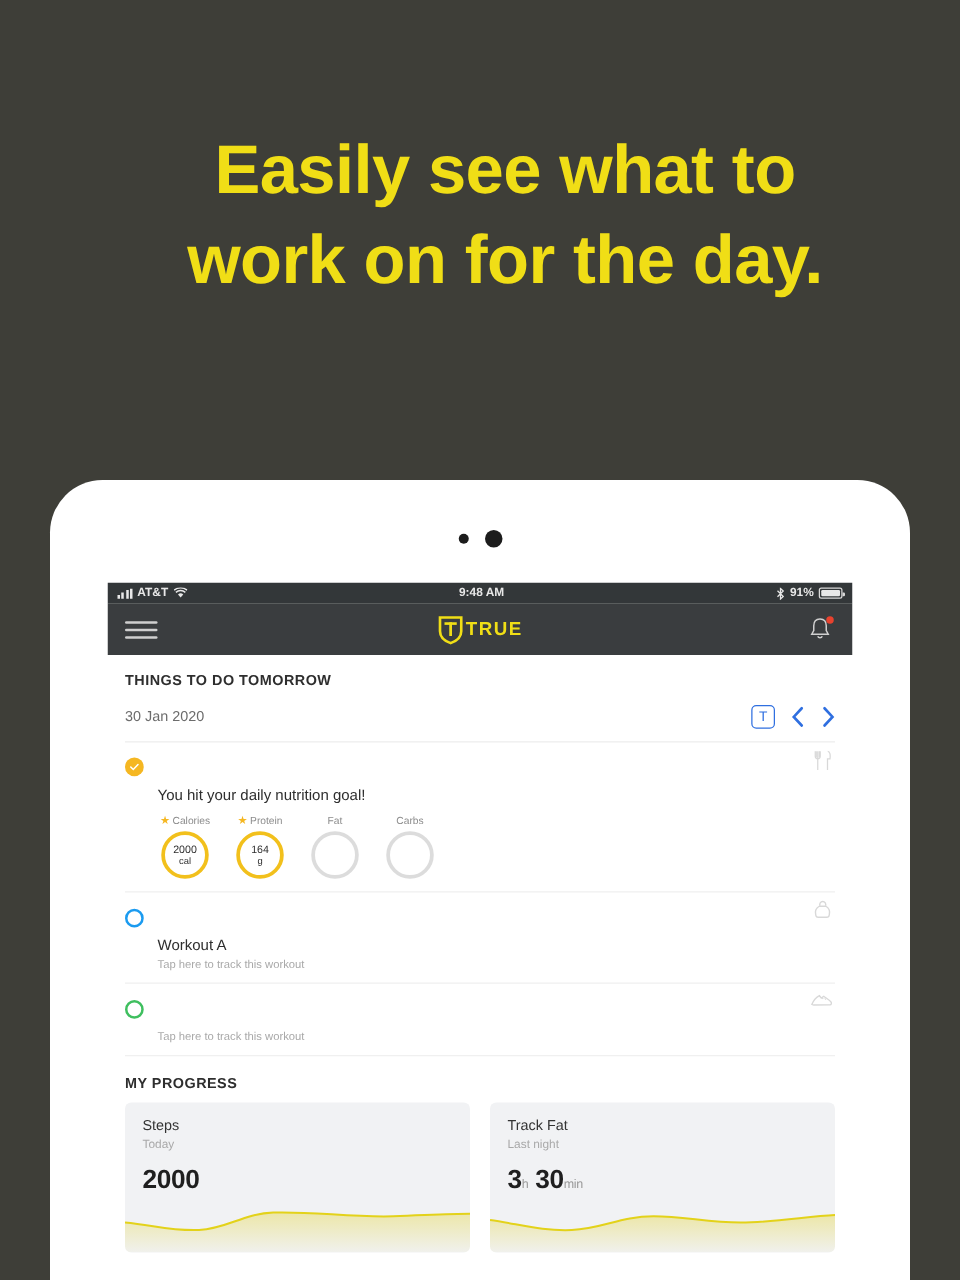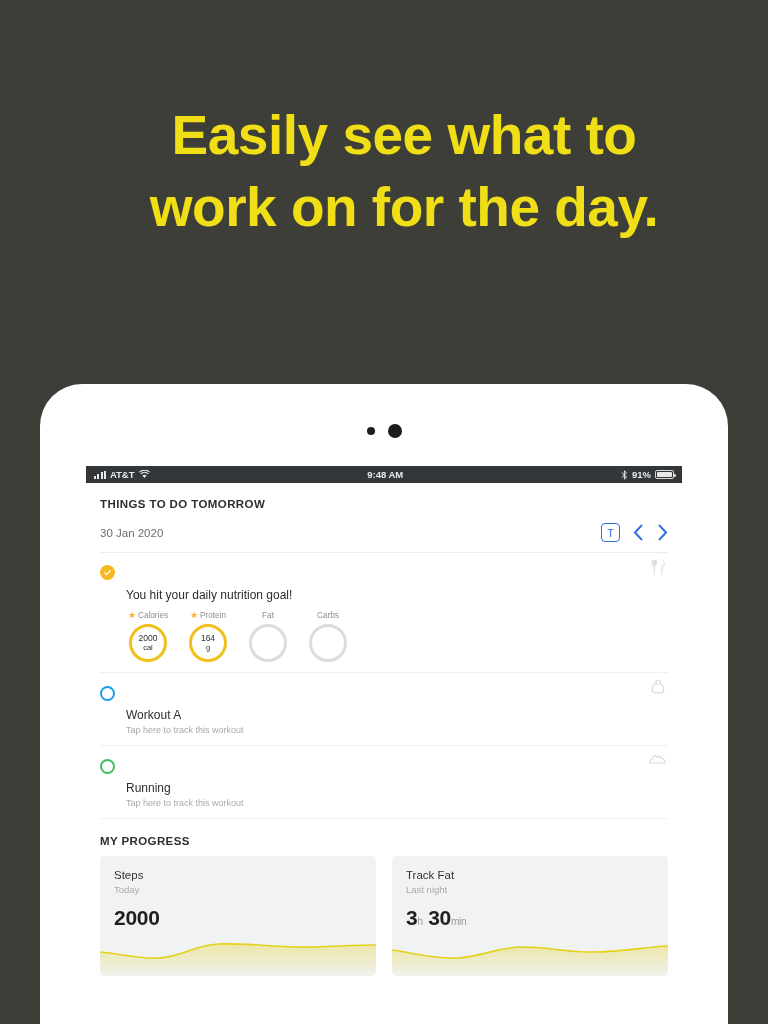--- a/index.html
+++ b/index.html
@@ -185,20 +185,44 @@
         <svg width="7" height="10" viewBox="0 0 7 10">
           <path d="M1 2.6 L5.6 7.2 L3.4 9.2 V0.8 L5.6 2.8 L1 7.4" stroke="#e8e8e8" stroke-width="1" fill="none"></path>
         </svg>
         <span>91%</span>
         <span class="batt">
             <i></i>
           </span>
       </div>
     </div>
 
+    <div class="navbar">
+      <div class="hamburger">
+        <span></span>
+          <span></span>
+          <span></span>
+      </div>
+
+      <div class="brand">
+        <svg width="21" height="24" viewBox="0 0 21 24">
+          <path d="M2 2 H19 V13 Q19 19.5 10.5 22.5 Q2 19.5 2 13 Z" fill="none" stroke="#f0de16" stroke-width="2.1"></path>
+          <rect x="5.6" y="5.8" width="9.8" height="2.1" fill="#f0de16"></rect>
+          <rect x="9.4" y="5.8" width="2.2" height="11" fill="#f0de16"></rect>
+        </svg>
+        <span class="brand-word">TRUE</span>
+      </div>
+
+      <div class="bell-wrap">
+        <svg width="20" height="22" viewBox="0 0 20 22">
+          <path d="M10 3.2 C6.6 3.2 5 5.6 5 8.6 V12.4 L3.4 15.4 H16.6 L15 12.4 V8.6 C15 5.6 13.4 3.2 10 3.2 Z" fill="none" stroke="#cfcfcf" stroke-width="1.2"></path>
+          <path d="M8.2 17 a1.9 1.9 0 0 0 3.6 0" fill="none" stroke="#cfcfcf" stroke-width="1.2"></path>
+        </svg>
+        <span class="bell-dot"></span>
+      </div>
+    </div>
 
     <div class="content">
 
       <div class="sec-title">THINGS TO DO TOMORROW</div>
 
       <div class="daterow">
         <div class="datetxt">30 Jan 2020</div>
         <div class="datenav">
           <div class="tbtn">T</div>
           <svg class="chev" width="11" height="17" viewBox="0 0 11 17">
@@ -277,21 +301,20 @@
           <path d="M6 4.6 a2.4 2.4 0 1 1 4.4 0" stroke="#b9b9b9" stroke-width="1.1" fill="none"></path>
           <path d="M5.4 5 C2.6 6.6 2 9.6 2.6 12 a2 2 0 0 0 2 1.8 h6.8 a2 2 0 0 0 2-1.8 C14 9.6 13.4 6.6 10.8 5 Z" stroke="#b9b9b9" stroke-width="1.1" fill="none"></path>
         </svg>
       </div>
 
       <div class="task-divider"></div>
 
       <div class="taskrow">
         <div class="ring-open" style="border-color:#3fbf5f"></div>
         <div class="task-main">
-          <div class="task-title">Running</div>
           <div class="task-sub">Tap here to track this workout</div>
         </div>
         <svg class="row-icon" width="18" height="14" viewBox="0 0 18 14">
           <path d="M1.5 10.5 C3 7 5.5 4.5 7.5 3.5 L9 5.5 L11 4 C13 5.5 15.5 7 16.8 8.6 C17.4 9.4 17.2 10.8 16 10.9 L3 11 Z" stroke="#b9b9b9" stroke-width="1.05" fill="none"></path>
           <path d="M7.5 3.5 L8.3 4.6 M9.6 5.1 L10.6 6.2 M11.8 5.6 L12.7 6.8" stroke="#b9b9b9" stroke-width="0.85"></path>
         </svg>
       </div>
 
       <div class="task-divider"></div>
 

